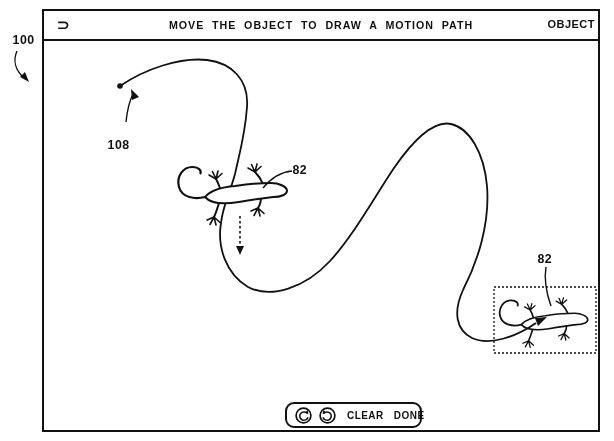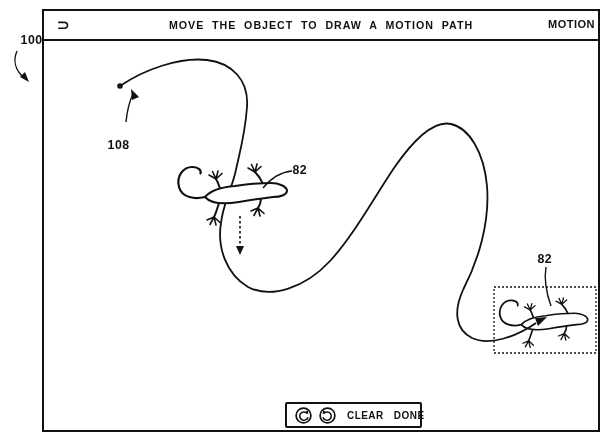--- a/index.html
+++ b/index.html
@@ -20,44 +20,44 @@
 
   
   #canvas{position:absolute;left:44px;top:39px;width:554px;height:391px;}
 
   
   #art{position:absolute;left:0;top:0;width:614px;height:441px;}
 
   
   .ref{position:absolute;font-size:13px;font-weight:bold;letter-spacing:.5px;
        transform:scaleX(.95);}
-  #ref-100{left:20px;top:32px;}
+  #ref-100{left:12px;top:32px;}
   #ref-108{left:107px;top:121px;margin-top:16px;}
   #ref-82-mid{left:292px;top:162px;}
   #ref-82-target{left:537px;top:251px;}
 
   
   #toolbar{position:absolute;left:285px;top:402px;width:137px;height:26px;
-           box-sizing:border-box;border:2px solid #111;border-radius:2px;
+           box-sizing:border-box;border:2px solid #111;border-radius:9px;
            background:#fff;display:flex;align-items:center;padding:0 8px;}
   .tb-icon{width:17px;height:17px;margin-right:7px;cursor:pointer;flex:0 0 auto;}
   .tb-label{font-size:10.5px;font-weight:bold;letter-spacing:.5px;cursor:pointer;
             transform:scaleX(.95);}
   #clear-btn{margin-left:3px;margin-right:8px;}
 </style>
 </head>
 <body>
 
 <div id="page">
 
   <div id="window">
     <div id="titlebar">
       <span id="back-btn">⊃</span>
       <div id="title">MOVE THE OBJECT TO DRAW A MOTION PATH</div>
-      <span id="preview-btn">MOTION</span>
+      <span id="preview-btn">OBJECT</span>
     </div>
     <div id="canvas"></div>
   </div>
 
   <svg id="art" viewBox="0 0 614 441" xmlns="http://www.w3.org/2000/svg">
     <defs>
 
       <g id="gecko">
         <path d="M 30 44 C 20 46.5, 7 45, 4 34 C 1 23, 8.5 13.5, 18 14 C 23.5 14.3, 26.5 17, 25.5 20.5" fill="none" stroke="#111" stroke-width="2.2" stroke-linecap="round"></path>
         <path d="M 46 38 C 44 33, 43 29, 41 26" fill="none" stroke="#111" stroke-width="2" stroke-linecap="round"></path>

